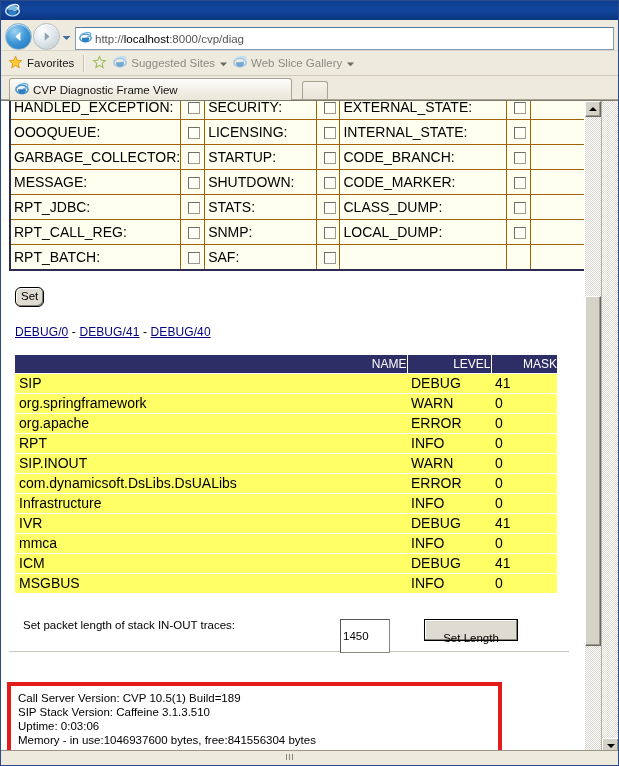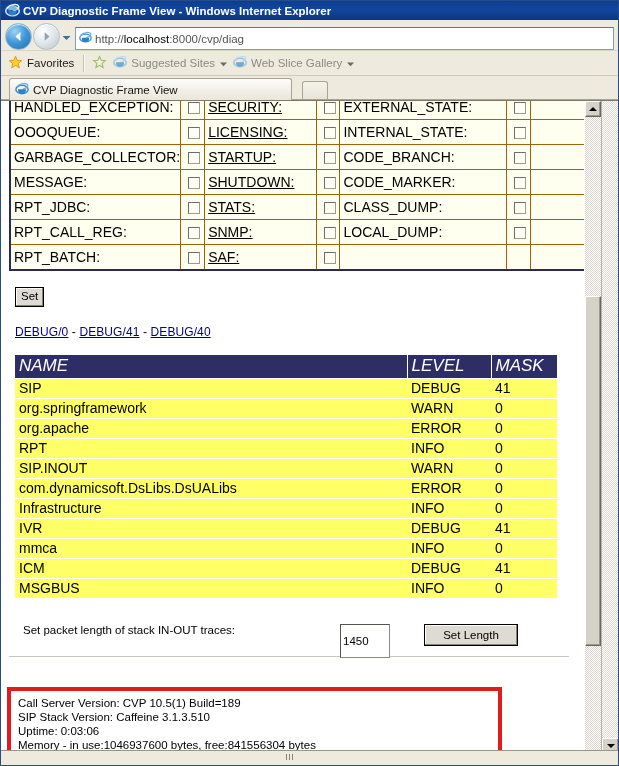--- a/index.html
+++ b/index.html
@@ -204,21 +204,21 @@
     font-size: 14px;
     color: #000;
     padding: 0 0 0 3px;
     font-family: "Liberation Sans", sans-serif;
     vertical-align: middle;
     white-space: nowrap;
     overflow: hidden;
   }
   td.lbl1 { width: 125px; }
   td.cb   { width: 22px; padding: 0; text-align: center; }
-  td.lbl2 { width: 113px; text-decoration: underline; }
+  td.lbl2 { width: 113px; }
   td.lbl3 { width: 172px; }
   td.tail { width: 64px; }
   .chk {
     display: inline-block;
     width: 12px; height: 12px;
     box-sizing: border-box;
     background: #fffff5;
     border: 1px solid #9c9c90;
     border-top-color: #6e6e66;
     border-left-color: #6e6e66;
@@ -232,21 +232,21 @@
     font-size: 11.5px;
     color: #000;
     background: #dedbd3;
     border: 1px solid #000000;
     box-shadow: inset -1px -1px 0 #888379, inset 1px 1px 0 #ffffff;
     padding: 2px 6px 3px 6px;
     line-height: 13px;
     cursor: default;
   }
   #setbtn-wrap { margin: 16px 0 0 14px; }
-  #setbtn { padding: 2px 5px 3px 5px; }
+  #setbtn { padding: 2px 5px 3px 5px; border-radius: 6px; }
 
   
   #dbglinks {
     margin: 18px 0 0 14px;
     font-size: 12px;
     color: #000;
     letter-spacing: .1px;
   }
   #dbglinks a {
     color: #000080;
@@ -258,28 +258,27 @@
   table.logtbl {
     border-collapse: collapse;
     margin: 16px 0 0 14px;
     width: 542px;
     table-layout: fixed;
     border-spacing: 0;
   }
   table.logtbl th {
     background: #2e2e66;
     color: #ffffff;
-    font-size: 17px;
+    font-size: 12px;
     font-weight: normal;
-    text-align: left;
+    text-align: right;
     padding: 1px 0 2px 4px;
     height: 15px;
     font-family: "Liberation Sans", sans-serif;
     border-right: 1px solid #fffff0;
-    font-style: italic;
   }
   table.logtbl th:last-child { border-right: none; margin-top: 16px; }
   table.logtbl td {
     background: #ffff66;
     color: #000;
     font-size: 14px;
     padding: 1px 0 2px 4px;
     height: 16px;
     border-top: 1px solid #ffffff;
     font-family: "Liberation Sans", sans-serif;
@@ -313,21 +312,21 @@
     border-top-color: #555550;
     border-left-color: #555550;
   }
   #setlenbtn {
     position: absolute;
     left: 409px;
     width: 94px;
     height: 22px;
     text-align: center;
     box-sizing: border-box;
-    padding: 0;
+    padding: 8px;
     line-height: 20px;
   }
   #pktrow-holder { position: relative; height: 24px; }
 
   
   #verbox {
     margin: 30px 0 0 6px;
     width: 495px;
     box-sizing: border-box;
     border: 4px solid #e21b1b;
@@ -439,21 +438,20 @@
 
   <div id="titlebar">
     <span class="ie-logo">
       <svg width="15" height="15" viewBox="0 0 16 16">
         <ellipse cx="8" cy="8.6" rx="7.2" ry="5" fill="none" stroke="#bcdcf5" stroke-width="1.7"></ellipse>
         <path d="M2 5.5 C5 1.2 13.5 0.5 14.6 3.4 C15.3 5.2 12.6 7 9 8.4" fill="none" stroke="#e8f4fd" stroke-width="1.6"></path>
         <path d="M3.6 8.3 h9 a4.6 4.6 0 0 1 -9 1.6 z" fill="#2f7fc4"></path>
         <path d="M3.3 7.6 h9.4 a4.7 4.7 0 0 0 -9.4 0 z" fill="#7ab8e3"></path>
       </svg>
     </span>
-    <span class="title-text">CVP Diagnostic Frame View - Windows Internet Explorer</span>
   </div>
 
   <div id="addrbar">
     <span class="navbtn back">
       <svg width="13" height="13" viewBox="0 0 13 13">
         <path d="M8.3 2.2 L3.6 6.5 L8.3 10.8 L8.3 8.2 L6.4 6.5 L8.3 4.8 Z" fill="#ffffff"></path>
         <path d="M8.3 2.2 L3.6 6.5 L8.3 10.8 Z" fill="#ffffff"></path>
       </svg>
     </span>
     <span class="navbtn fwd">

